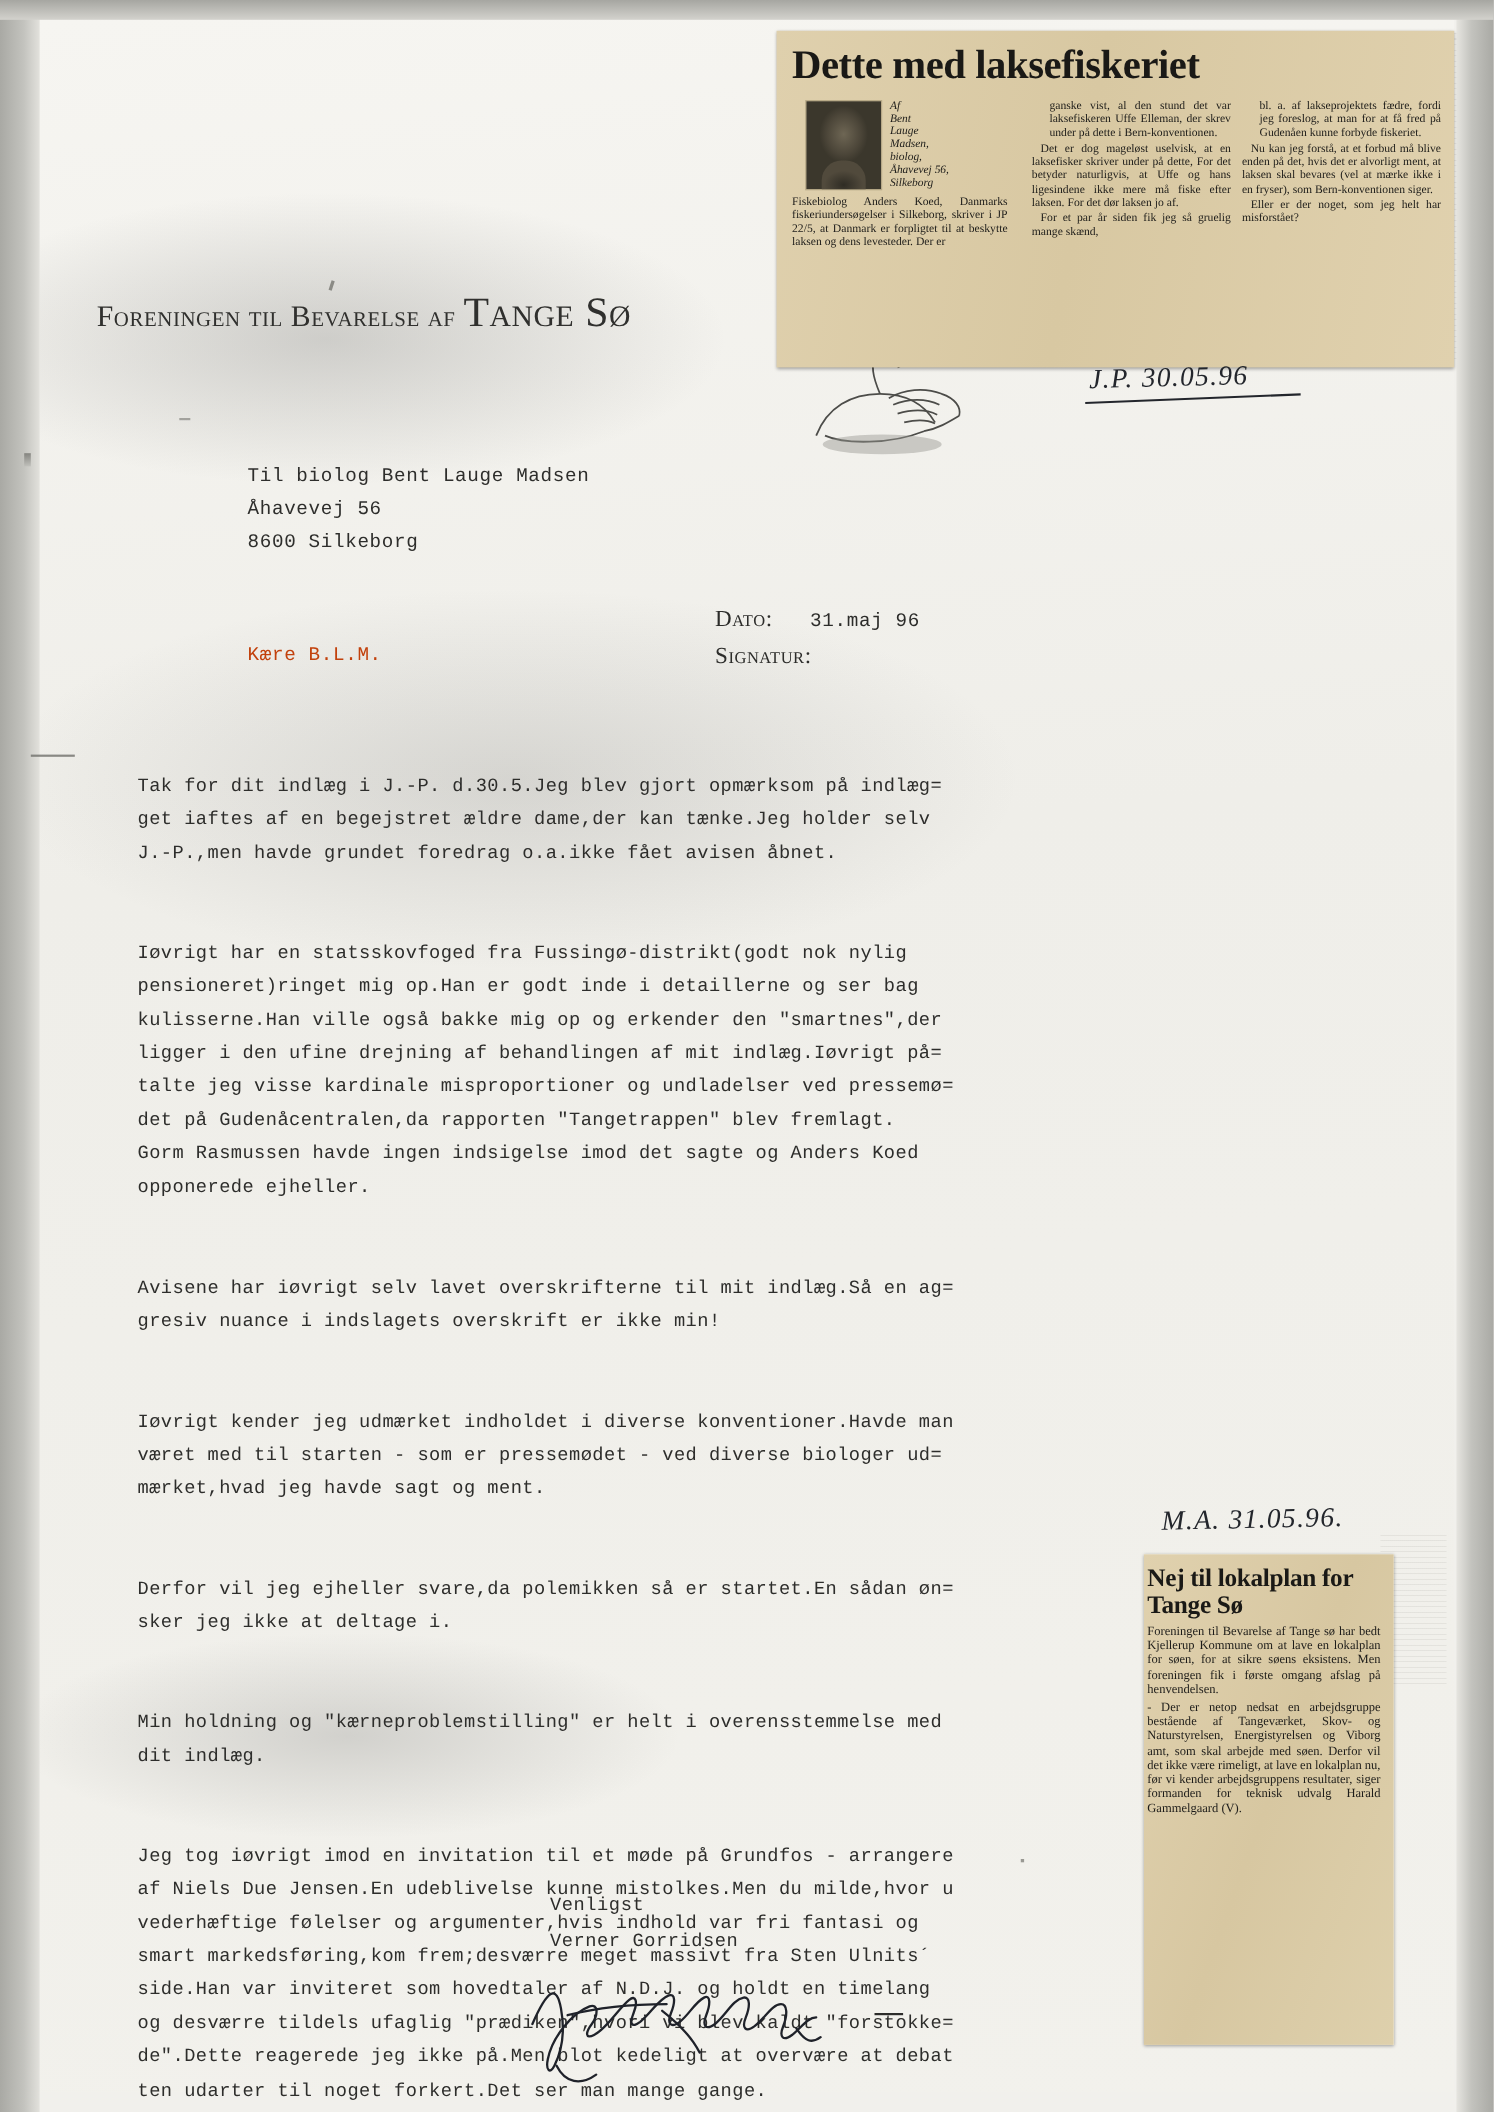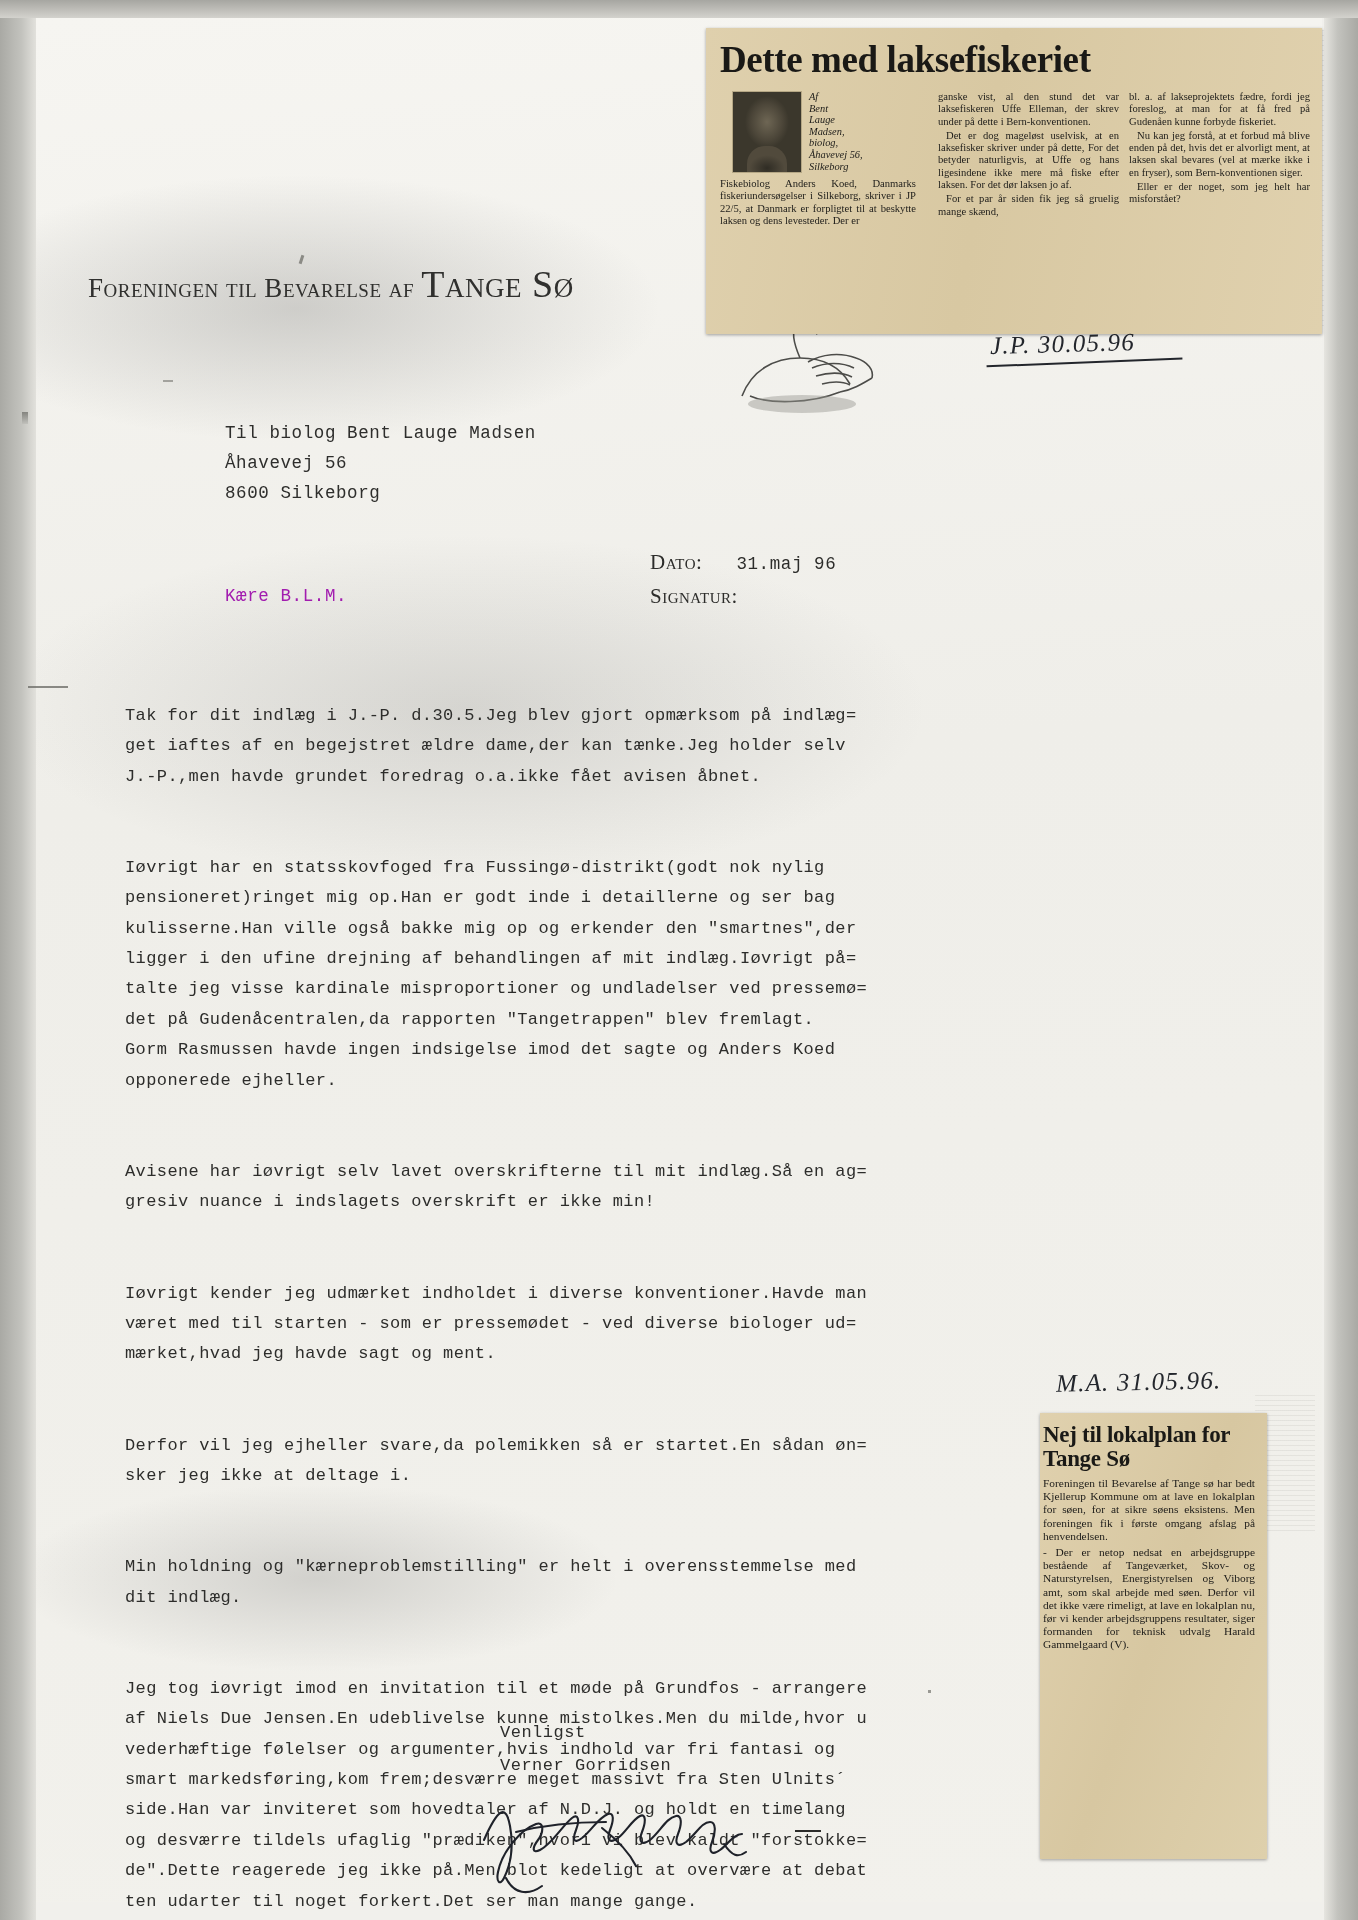--- a/index.html
+++ b/index.html
@@ -107,21 +107,21 @@
     color: #2c2c2a;
     letter-spacing: 0.5px;
   }
 
   .salut {
     position: absolute;
     left: 225px;
     top: 586px;
     font-family: "Liberation Mono", monospace;
     font-size: 17.5px;
-    color: #a21caf;
+    color: #c2410c;
     letter-spacing: 0.6px;
   }
 
   
   .body {
     position: absolute;
     left: 125px;
     top: 640px;
     width: 820px;
     font-family: "Liberation Mono", monospace;
@@ -195,21 +195,21 @@
   .clip-col {
     font-family: "Liberation Serif", serif;
     font-size: 10.6px;
     line-height: 12.3px;
     text-align: justify;
     width: 190px;
     color: #1d1c19;
   }
   .clip-col.narrow { width: 182px; }
   .clip-col p { margin: 0 0 2px 0; text-indent: 8px; }
-  .clip-col p.noind { text-indent: 0; }
+  .clip-col p.noind { text-indent: 0; margin-left: 16px; }
 
   .byline-wrap {
     display: flex;
     gap: 7px;
     width: 196px;
     padding-left: 12px;
   }
   .portrait {
     width: 68px;
     height: 80px;

